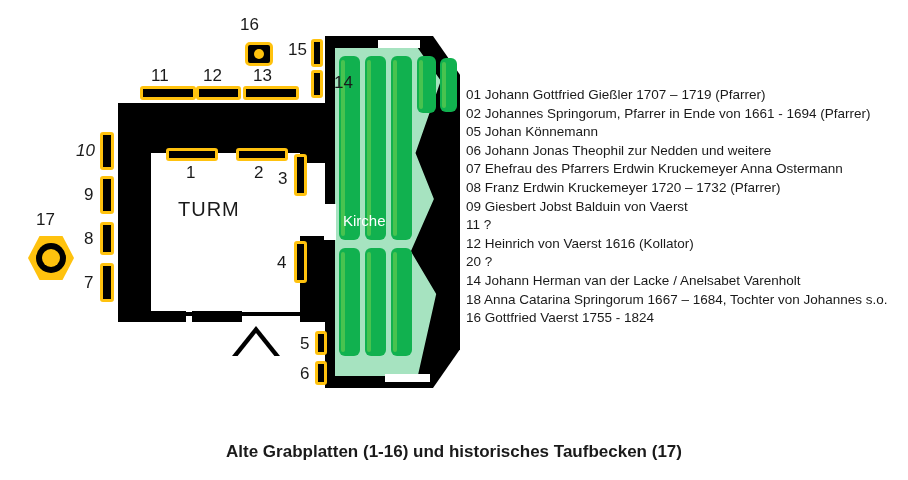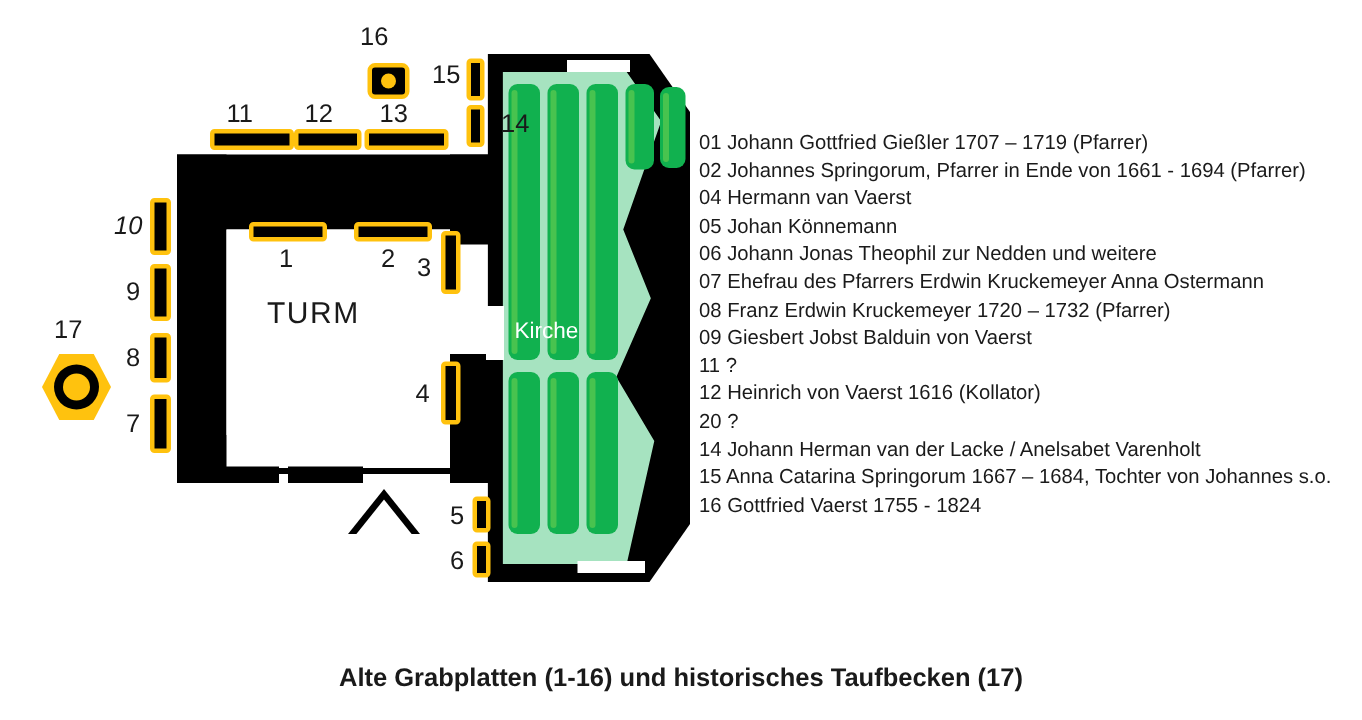--- a/index.html
+++ b/index.html
@@ -324,29 +324,28 @@
       <div class="hexring"></div>
       <div class="hexcore"></div>
     </div>
     <div class="plate-label" style="left:36px; top:211px;">17</div>
 
   </div>
 
   <div id="legend">
     <div class="legend-row">01 Johann Gottfried Gießler 1707 – 1719 (Pfarrer)</div>
     <div class="legend-row">02 Johannes Springorum, Pfarrer in Ende von 1661 - 1694 (Pfarrer)</div>
-    <div class="legend-row">04 Hermann van Vaerst</div>
     <div class="legend-row">05 Johan Könnemann</div>
     <div class="legend-row">06 Johann Jonas Theophil zur Nedden und weitere</div>
     <div class="legend-row">07 Ehefrau des Pfarrers Erdwin Kruckemeyer Anna Ostermann</div>
     <div class="legend-row">08 Franz Erdwin Kruckemeyer 1720 – 1732 (Pfarrer)</div>
     <div class="legend-row">09 Giesbert Jobst Balduin von Vaerst</div>
     <div class="legend-row">11 ?</div>
     <div class="legend-row">12 Heinrich von Vaerst  1616 (Kollator)</div>
     <div class="legend-row">20 ?</div>
     <div class="legend-row">14 Johann Herman van der Lacke / Anelsabet Varenholt</div>
-    <div class="legend-row">15 Anna Catarina Springorum 1667 – 1684, Tochter von Johannes s.o.</div>
+    <div class="legend-row">18 Anna Catarina Springorum 1667 – 1684, Tochter von Johannes s.o.</div>
     <div class="legend-row">16 Gottfried Vaerst 1755 - 1824</div>
   </div>
 
   <div id="caption">Alte Grabplatten (1-16) und historisches Taufbecken (17)</div>
 
 </div>
 
 </body></html>

